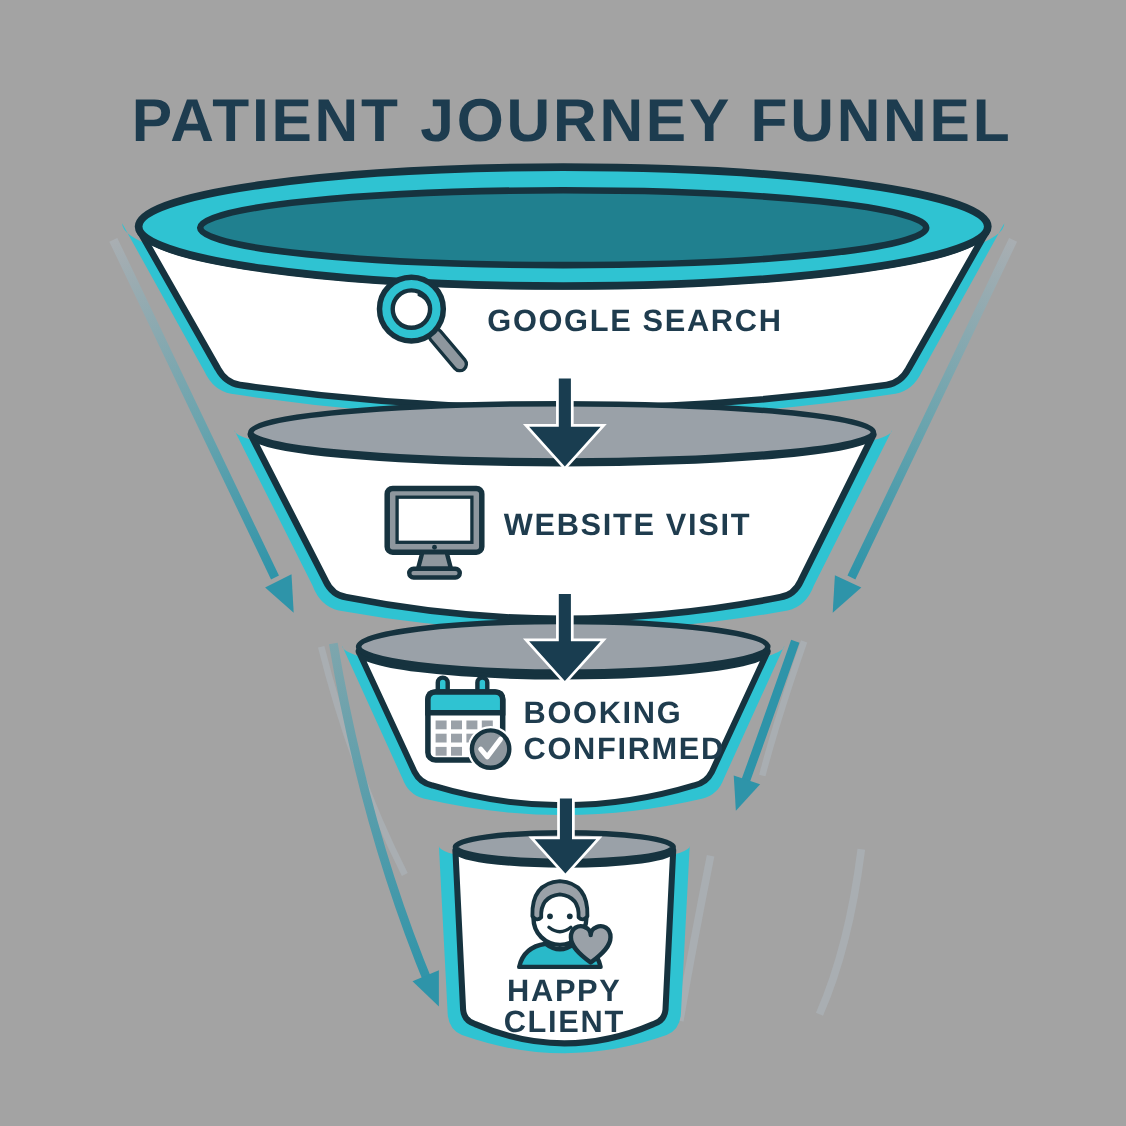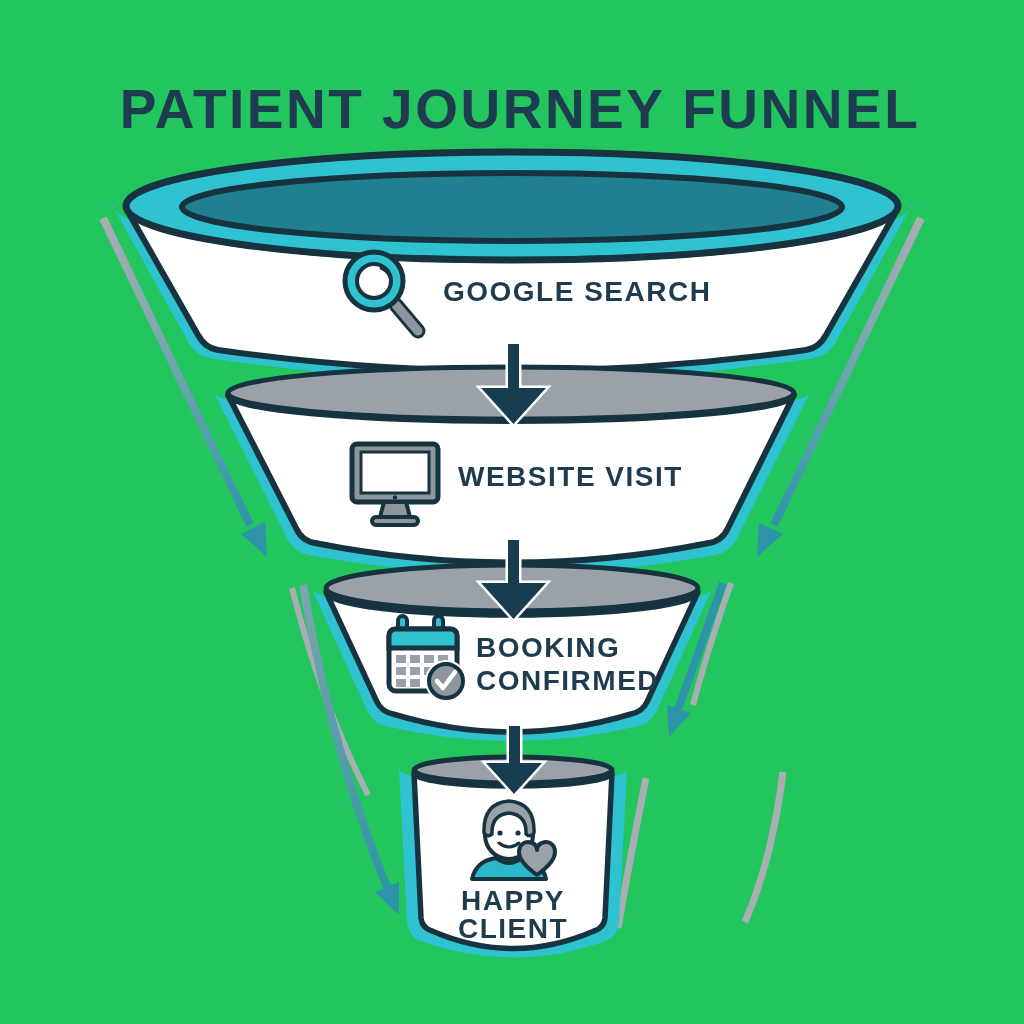--- a/index.html
+++ b/index.html
@@ -1,19 +1,19 @@
 <!DOCTYPE html>
 <html><head>
 <meta charset="utf-8">
 <style>
   html, body { margin: 0; padding: 0; background: #ffffff; }
   .canvas {
     width: 1024px; height: 1024px;
     position: relative;
-    background: #22c55e;
+    background: #a3a3a3;
     font-family: "Liberation Sans", sans-serif;
     overflow: hidden;
   }
   svg { display: block; }
   .title-text {
     font-family: "Liberation Sans", sans-serif;
     font-weight: bold;
     font-size: 55px;
     letter-spacing: 2.5px;
     fill: #1d3c4f;

